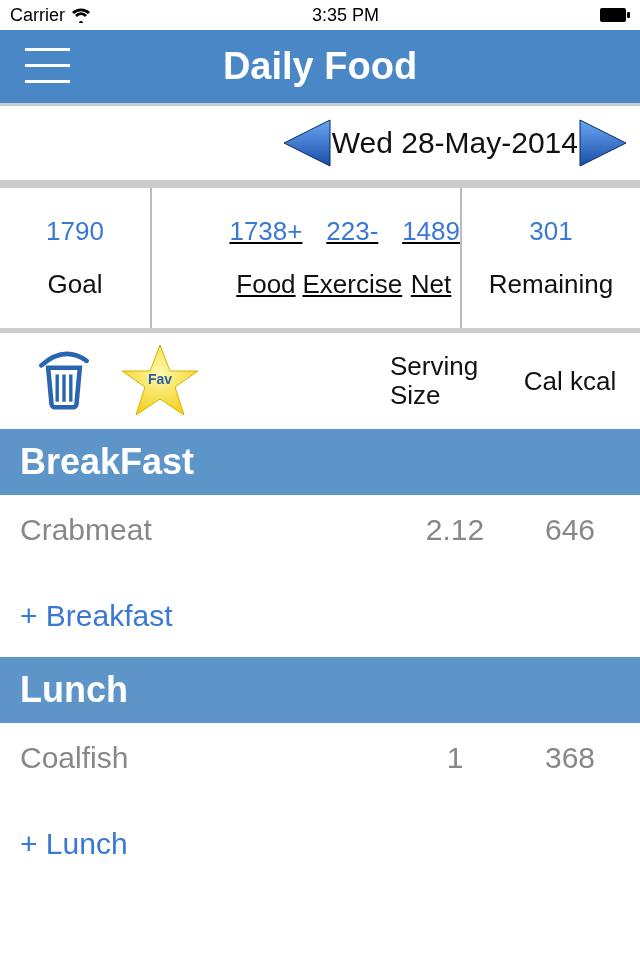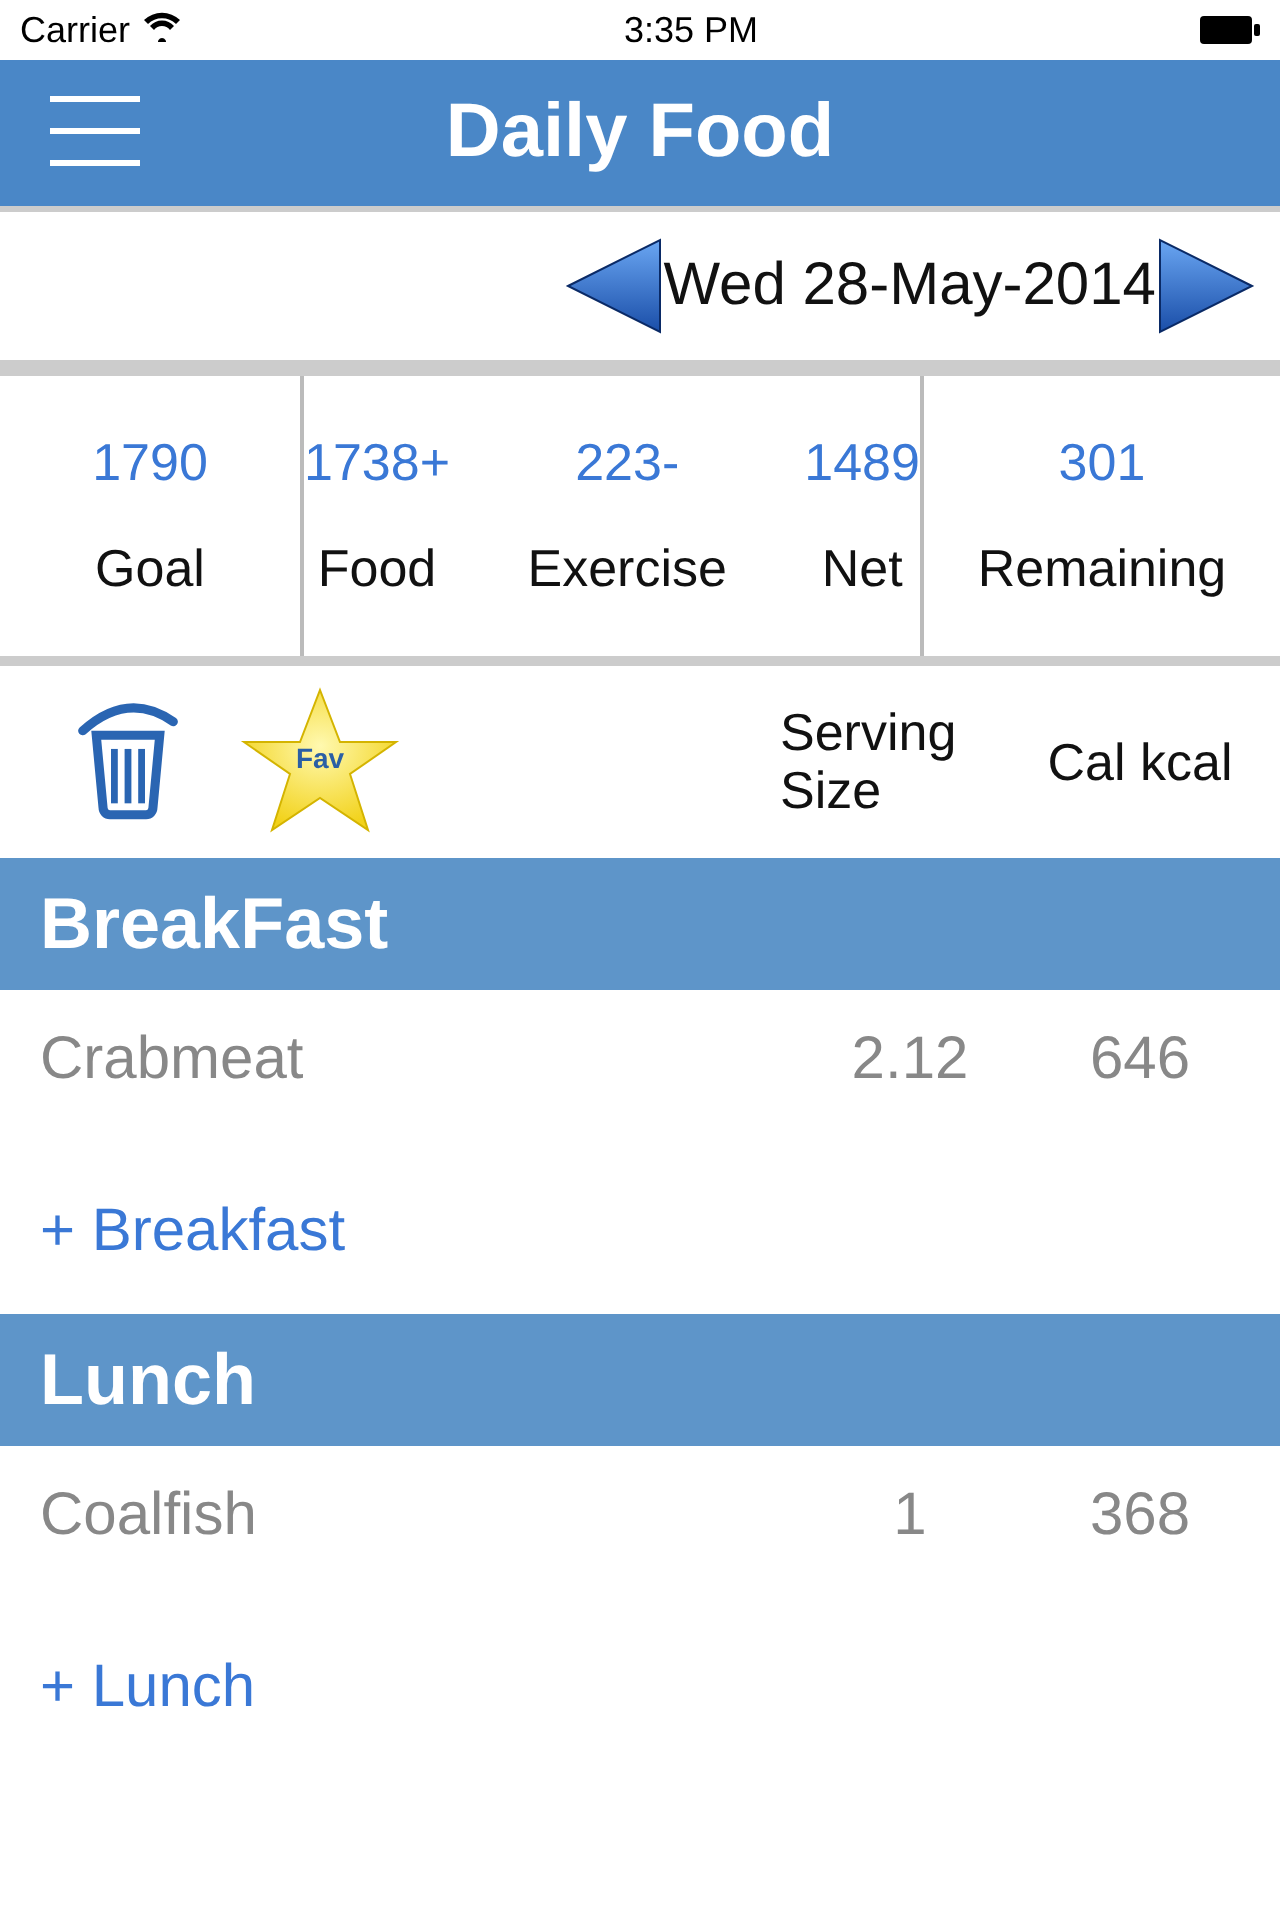--- a/index.html
+++ b/index.html
@@ -1,34 +1,34 @@
 <!DOCTYPE html>
 <html><head>
   <meta charset="utf-8">
   <style>
     * { margin: 0; padding: 0; box-sizing: border-box; }
     html, body { width: 640px; height: 960px; font-family: -apple-system, "Helvetica Neue", Arial, sans-serif; background: #fff; overflow: hidden; }
     .status-bar { height: 30px; background: #fff; display: flex; align-items: center; justify-content: space-between; padding: 0 10px; font-size: 18px; font-weight: 500; }
-    .status-left { display: flex; gap: 6px; }
+    .status-left { display: flex; align-items: center; gap: 6px; }
     .status-right { display: flex; align-items: center; }
     .wifi-icon { width: 20px; height: 16px; }
     .battery-icon { width: 30px; height: 14px; }
     .nav-bar { height: 73px; background: #4a87c7; display: flex; align-items: center; justify-content: center; position: relative; }
     .menu-btn { position: absolute; left: 25px; top: 50%; transform: translateY(-50%); width: 45px; height: 38px; cursor: pointer; }
     .menu-btn span { display: block; width: 45px; height: 3px; background: #fff; }
     .menu-btn span + span { margin-top: 13px; }
     .nav-title { color: #fff; font-size: 38px; font-weight: 700; }
     .date-row { height: 80px; border-top: 3px solid #ccc; border-bottom: 3px solid #ccc; display: flex; align-items: center; justify-content: flex-end; padding: 0 12px; background: #fff; }
     .arrow-btn { width: 50px; height: 50px; cursor: pointer; }
     .date-label { font-size: 30px; color: #111; }
     .stats-row { display: flex; background: #fff; border-top: 5px solid #ccc; border-bottom: 5px solid #ccc; }
     .stat { flex: none; display: flex; flex-direction: column; align-items: center; justify-content: center; height: 140px; }
     .stat + .stat { border-left: 2px solid #bbb; }
     .stat-goal { width: 150px; }
-    .stat-mid { flex: 1; flex-direction: row; gap: 0; justify-content: space-between; }
+    .stat-mid { flex: 1; flex-direction: row; gap: 0; justify-content: flex-end; text-decoration: underline; }
     .stat-remain { width: 180px; }
     .stat-mid .col { display: flex; flex-direction: column; align-items: center; }
     .stat-val { color: #3a78d6; font-size: 26px; margin-bottom: 22px; }
     .stat-lbl { color: #111; font-size: 26px; }
     .header-row { display: flex; align-items: center; padding: 10px 20px 10px 30px; height: 96px; }
     .trash-zone { width: 90px; }
     .fav-zone { width: 120px; display: flex; justify-content: flex-start; }
     .spacer { flex: 1; }
     .col-serving { width: 130px; font-size: 26px; color: #111; line-height: 1.1; }
     .col-cal { width: 100px; font-size: 26px; color: #111; text-align: center; line-height: 1.1; }

